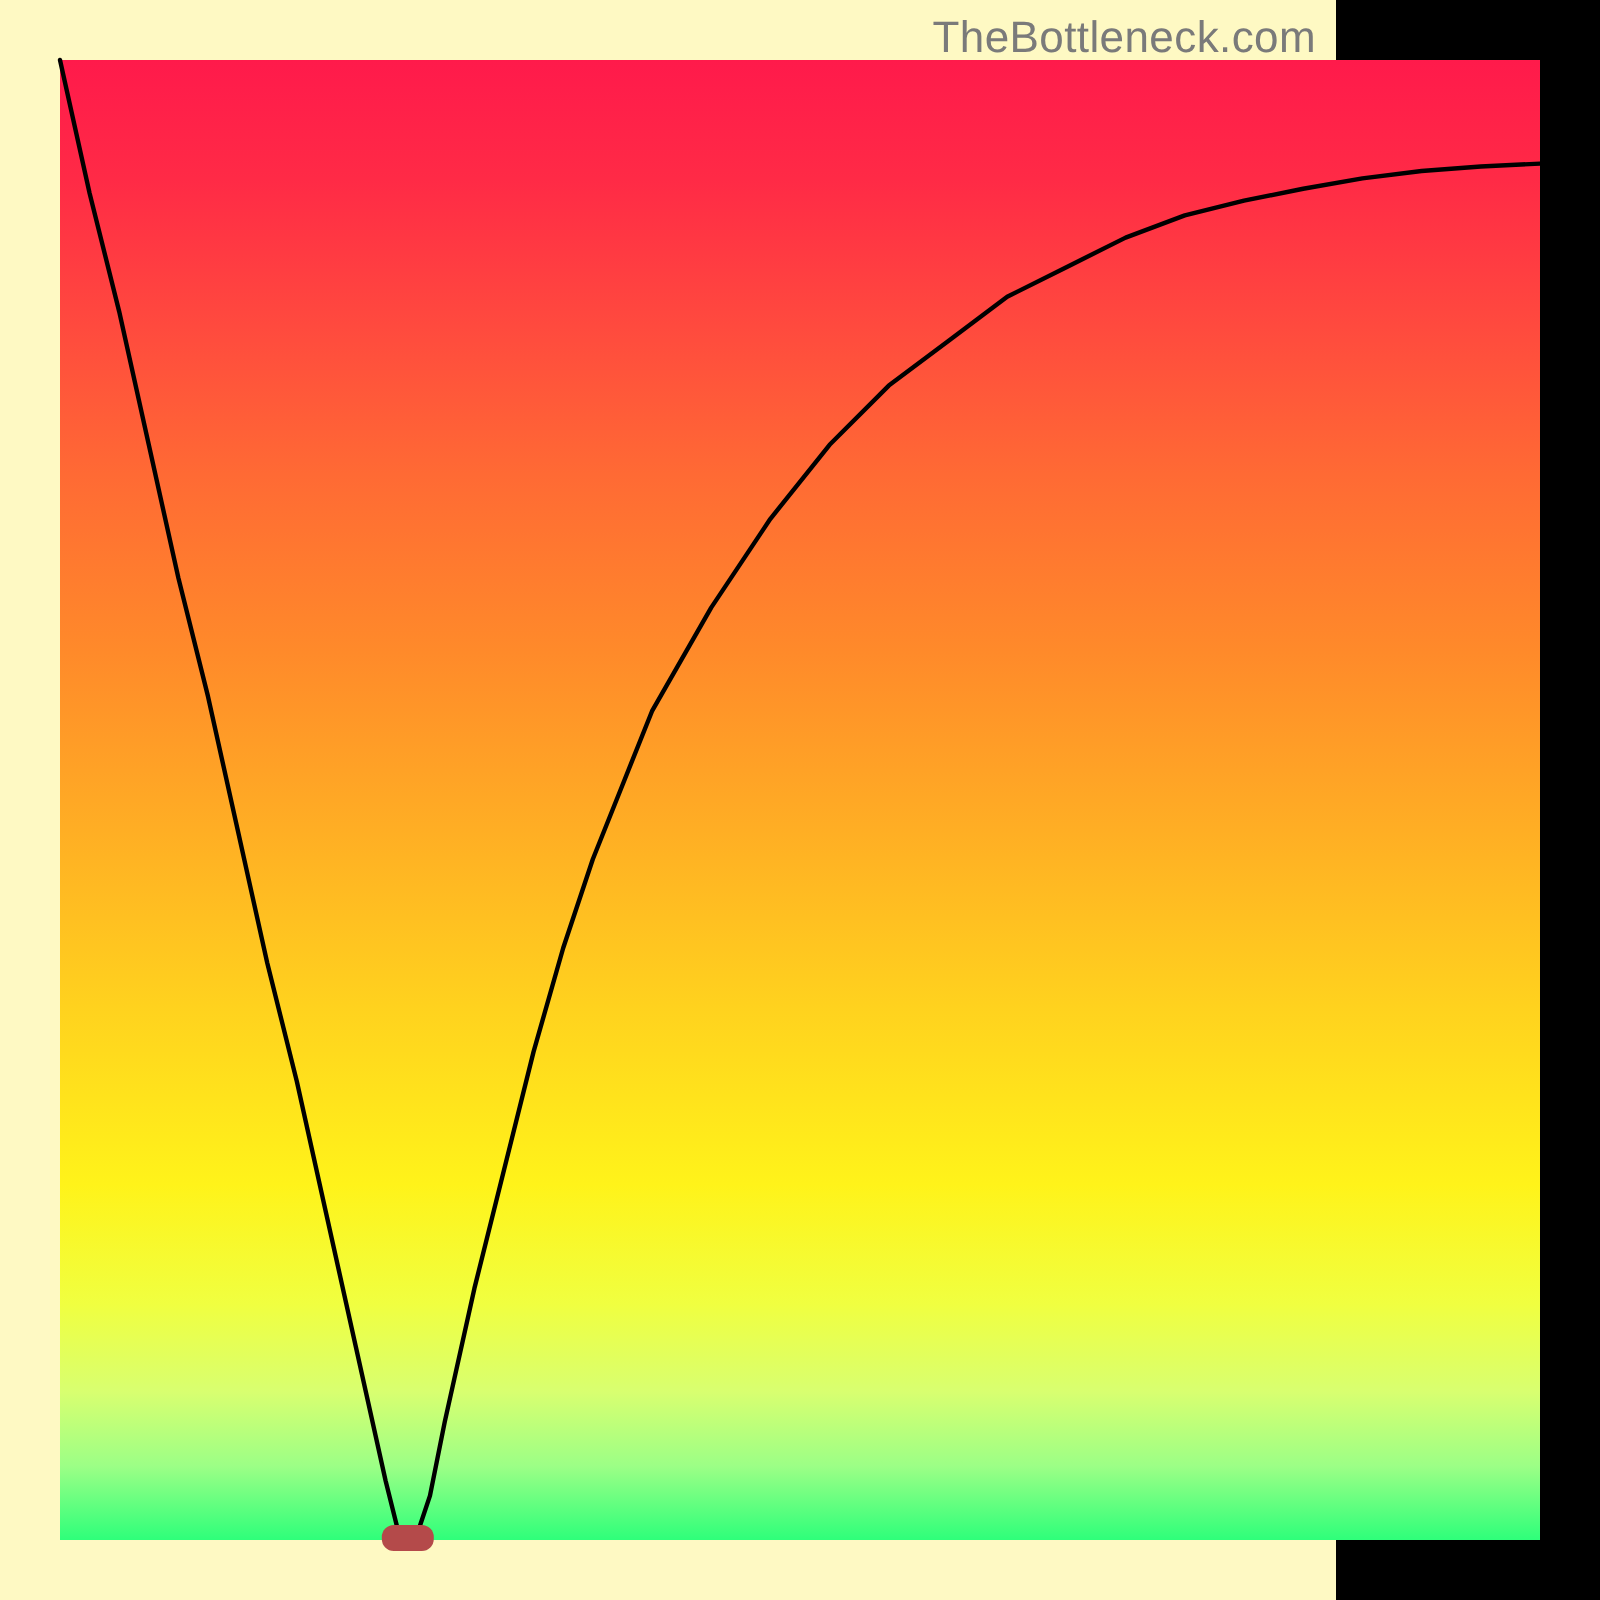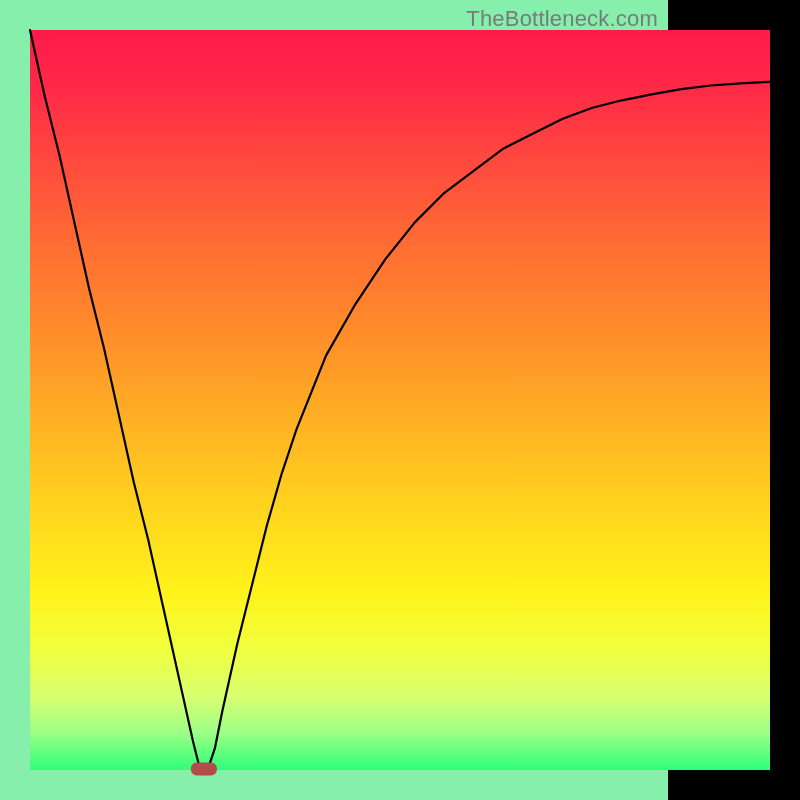--- a/index.html
+++ b/index.html
@@ -1,21 +1,21 @@
 <!DOCTYPE html>
 <html><head>
 <meta charset="utf-8">
 <style>
   * { margin: 0; padding: 0; box-sizing: border-box; }
   html, body { width: 800px; height: 800px; overflow: hidden; background: #000; }
   .stage {
     position: relative;
     width: 668px;
     height: 800px;
-    background: #86efac;
+    background: #fef9c3;
   }
   .plot-area {
     position: absolute;
     left: 30px;
     top: 30px;
     width: 740px;
     height: 740px;
     background: linear-gradient(to bottom,
       #ff1a4b 0%,
       #ff2a46 8%,

